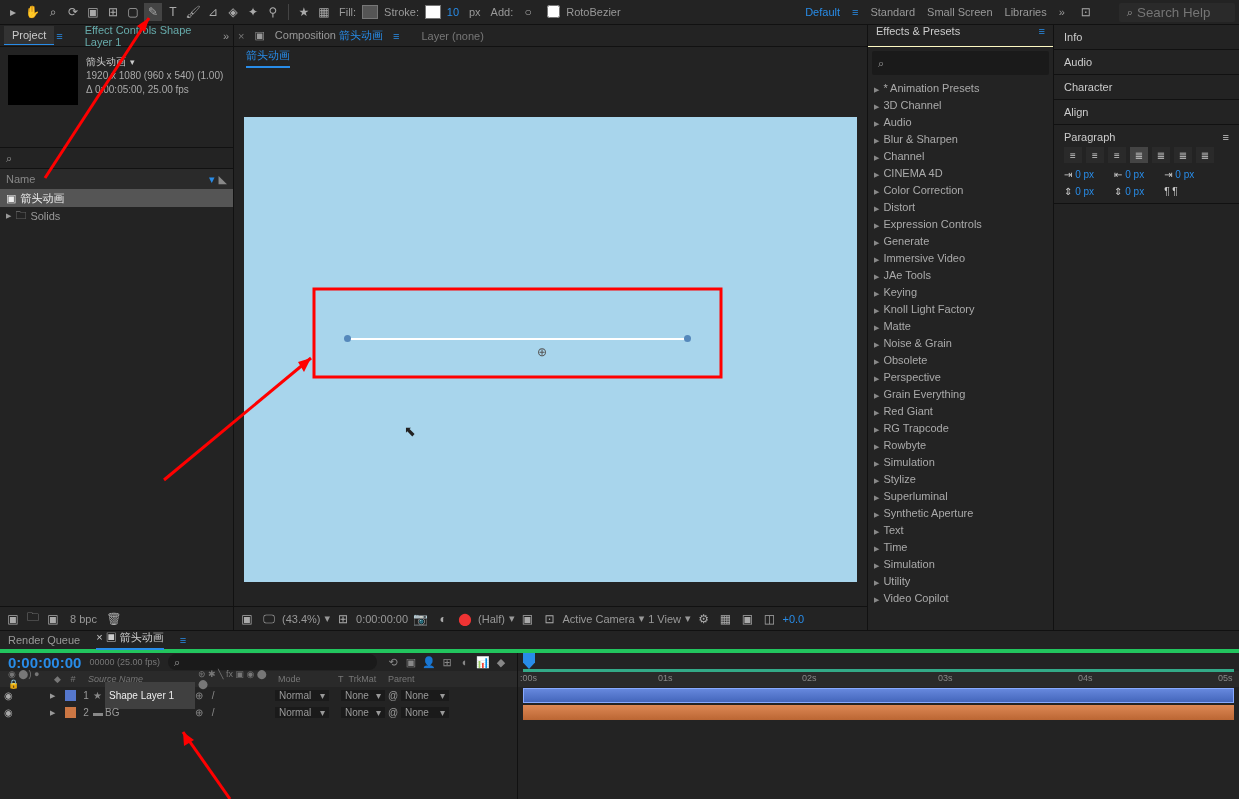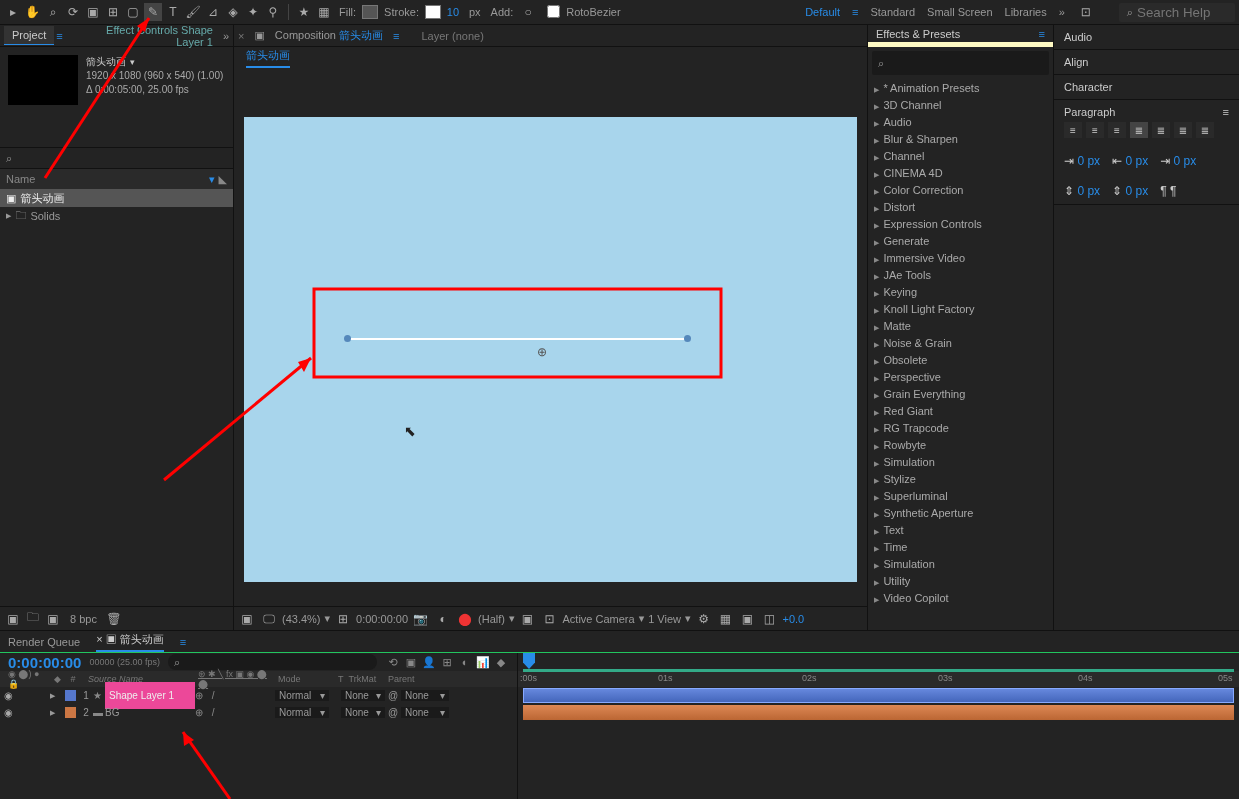--- a/index.html
+++ b/index.html
@@ -18,21 +18,21 @@
 .ws-tab { color: #999; cursor: pointer; }
 .ws-active { color: #288ce8; }
 .search-help { display: flex; align-items: center; gap: 4px; margin-left: 12px; background: #2a2a2a; padding: 2px 8px; border-radius: 2px; }
 .search-help input { background: transparent; border: none; color: #d946ef; width: 90px; outline: none; }
 
 
 .main { display: flex; height: 605px; }
 
 
 .project-panel { width: 234px; background: #232323; border-right: 1px solid #111; display: flex; flex-direction: column; }
-.panel-tabs { height: 22px; display: flex; align-items: center; padding: 0 4px; border-bottom: 1px solid #111; gap: 2px; text-align: right; }
+.panel-tabs { height: 22px; display: flex; align-items: center; padding: 0 4px; border-bottom: 1px solid #111; gap: 2px; }
 .panel-tab { padding: 3px 8px; color: #999; cursor: pointer; }
 .panel-tab-active { background: #333; color: #ccc; border-bottom: 1px solid #288ce8; }
 .comp-thumb-area { height: 100px; padding: 8px; display: flex; gap: 8px; }
 .comp-thumb { width: 70px; height: 50px; background: #000; }
 .comp-info { font-size: 10px; color: #aaa; line-height: 14px; }
 .comp-name { color: #ccc; }
 .comp-name::after { content: '▾'; margin-left: 4px; font-size: 9px; }
 .proj-search { height: 22px; padding: 0 6px; display: flex; align-items: center; border-top: 1px solid #111; border-bottom: 1px solid #111; }
 .name-header { height: 20px; padding: 0 6px; display: flex; align-items: center; background: #2a2a2a; color: #888; }
 .proj-items { flex: 1; }
@@ -51,69 +51,69 @@
 .shape-endpoint { position: absolute; width: 7px; height: 7px; background: #5588bb; border-radius: 50%; top: 218px; }
 .ep1 { left: 100px; }
 .ep2 { left: 440px; }
 .anchor { position: absolute; left: 293px; top: 228px; font-size: 12px; color: #555; }
 .cursor-arrow { position: absolute; left: 160px; top: 306px; color: #222; font-size: 14px; }
 .viewer-footer { height: 24px; border-top: 1px solid #111; display: flex; align-items: center; padding: 0 4px; gap: 4px; }
 .vf-val { color: #288ce8; }
 
 
 .effects-panel { width: 186px; background: #232323; border-left: 1px solid #111; display: flex; flex-direction: column; }
-.fx-header { height: 22px; padding: 0 8px; display: flex; align-items: center; border-bottom: 5px solid #fef9c3; color: #ccc; }
+.fx-header { height: 22px; padding: 0 8px; display: flex; align-items: flex-start; border-bottom: 1px solid #fef9c3; color: #ccc; }
 .fx-search { height: 24px; margin: 4px; background: #1a1a1a; display: flex; align-items: center; padding: 0 6px; border-radius: 2px; }
 .fx-list { flex: 1; overflow: hidden; }
 .fx-item { height: 17px; padding: 0 6px; display: flex; align-items: center; gap: 4px; color: #aaa; cursor: pointer; }
 .fx-caret::before { content: '▶'; font-size: 7px; color: #888; }
 
 
 .right-panels { width: 186px; background: #232323; border-left: 1px solid #111; }
 .right-section { padding: 6px 10px; border-bottom: 1px solid #111; color: #ccc; }
 .para-icons { display: flex; gap: 4px; margin-top: 4px; }
 .para-ic { width: 18px; height: 16px; display: flex; align-items: center; justify-content: center; background: #2a2a2a; font-size: 10px; }
 .para-ic-active { background: #444; }
-.para-row { display: flex; gap: 12px; margin-top: 16px; font-size: 12px; }
+.para-row { display: flex; gap: 20px; margin-top: 6px; font-size: 10px; }
 .para-val { color: #288ce8; }
 
 
 .timeline-panel { height: 169px; background: #232323; border-top: 1px solid #111; display: flex; flex-direction: column; }
-.tl-tabs { height: 22px; display: flex; align-items: center; padding: 0 8px; border-bottom: 1px solid #22c55e; gap: 16px; }
+.tl-tabs { height: 22px; display: flex; align-items: center; padding: 0 8px; border-bottom: 4px solid #22c55e; gap: 16px; }
 .tl-tab { color: #999; cursor: pointer; }
 .tl-tab-active { color: #ccc; border-bottom: 2px solid #288ce8; padding-bottom: 3px; }
 .tl-header { height: 34px; display: flex; }
 .tl-left { width: 518px; display: flex; flex-direction: column; border-right: 1px solid #111; }
 .tl-time-row { height: 18px; display: flex; align-items: center; padding: 0 8px; gap: 8px; }
 .tl-time { color: #288ce8; font-size: 15px; font-weight: bold; }
 .tl-fps { color: #777; font-size: 9px; }
 .tl-search { flex: 1; background: #1a1a1a; height: 16px; border-radius: 8px; padding: 0 6px; display: flex; align-items: center; }
 .tl-btns { display: flex; gap: 2px; }
 .tl-btn { width: 16px; height: 16px; display: flex; align-items: center; justify-content: center; color: #888; }
 .tl-cols { height: 16px; display: flex; align-items: center; font-size: 9px; color: #777; padding: 0 4px; background: #2a2a2a; }
 .col { padding: 0 4px; }
 .col-eye { width: 46px; }
 .col-num { width: 22px; text-align: center; }
 .col-name { width: 110px; font-style: italic; }
-.col-flags { width: 80px; text-decoration: underline; }
+.col-flags { width: 80px; }
 .col-mode { width: 60px; }
 .col-trk { width: 50px; }
 .col-parent { width: 80px; }
 .tl-ruler { flex: 1; background: #232323; position: relative; }
 .ruler-bar { position: absolute; top: 18px; left: 0; right: 0; height: 16px; background: #2a2a2a; }
 .ruler-tick { position: absolute; color: #888; font-size: 9px; top: 20px; }
 .playhead { position: absolute; left: 5px; top: 0; width: 12px; height: 16px; background: #288ce8; clip-path: polygon(0 0, 100% 0, 100% 60%, 50% 100%, 0 60%); }
 .tl-layers { display: flex; flex: 1; }
 .tl-layer-rows { width: 518px; border-right: 1px solid #111; }
 .tl-layer-row { height: 17px; display: flex; align-items: center; padding: 0 4px; font-size: 10px; }
 .eye-ic { width: 12px; color: #aaa; }
 .layer-swatch { width: 11px; height: 11px; margin: 0 3px; }
 .sw1 { background: #5577cc; }
 .sw2 { background: #cc7744; }
-.layer-name-sel { background: #ec4899; color: #eee; padding: 8px 4px; }
+.layer-name-sel { background: #404040; color: #eee; padding: 8px 4px; }
 .mode-dd { background: #1a1a1a; padding: 0 4px; width: 54px; display: flex; justify-content: space-between; }
 .trk-dd { background: #1a1a1a; padding: 0 4px; width: 44px; display: flex; justify-content: space-between; }
 .parent-dd { background: #1a1a1a; padding: 0 4px; width: 48px; display: flex; justify-content: space-between; }
 .tl-bars { flex: 1; position: relative; }
 .bar { position: absolute; height: 15px; left: 5px; right: 5px; }
 .bar1 { top: 1px; background: linear-gradient(#6688dd, #4466bb); border: 1px solid #88aaff; }
 .bar2 { top: 18px; background: linear-gradient(#dd8855, #bb6633); }
 .work-area { position: absolute; top: -18px; left: 5px; right: 5px; height: 3px; background: #3a8; }
 
 
@@ -387,23 +387,24 @@
           <span>Utility</span>
         </div>
         <div class="fx-item">
           <span class="fx-caret"></span>
           <span>Video Copilot</span>
         </div>
       </div>
   </div>
 
   <div class="right-panels">
+    <div class="right-section">Info</div>
     <div class="right-section">Audio</div>
+    <div class="right-section">Character</div>
     <div class="right-section">Align</div>
-    <div class="right-section">Character</div>
     <div class="right-section">
       <div style="display:flex;justify-content:space-between">
           <span>Paragraph</span>
           <span>≡</span>
         </div>
       <div class="para-icons">
         <div class="para-ic">≡</div>
         <div class="para-ic">≡</div>
         <div class="para-ic">≡</div>
         <div class="para-ic para-ic-active">≣</div>

